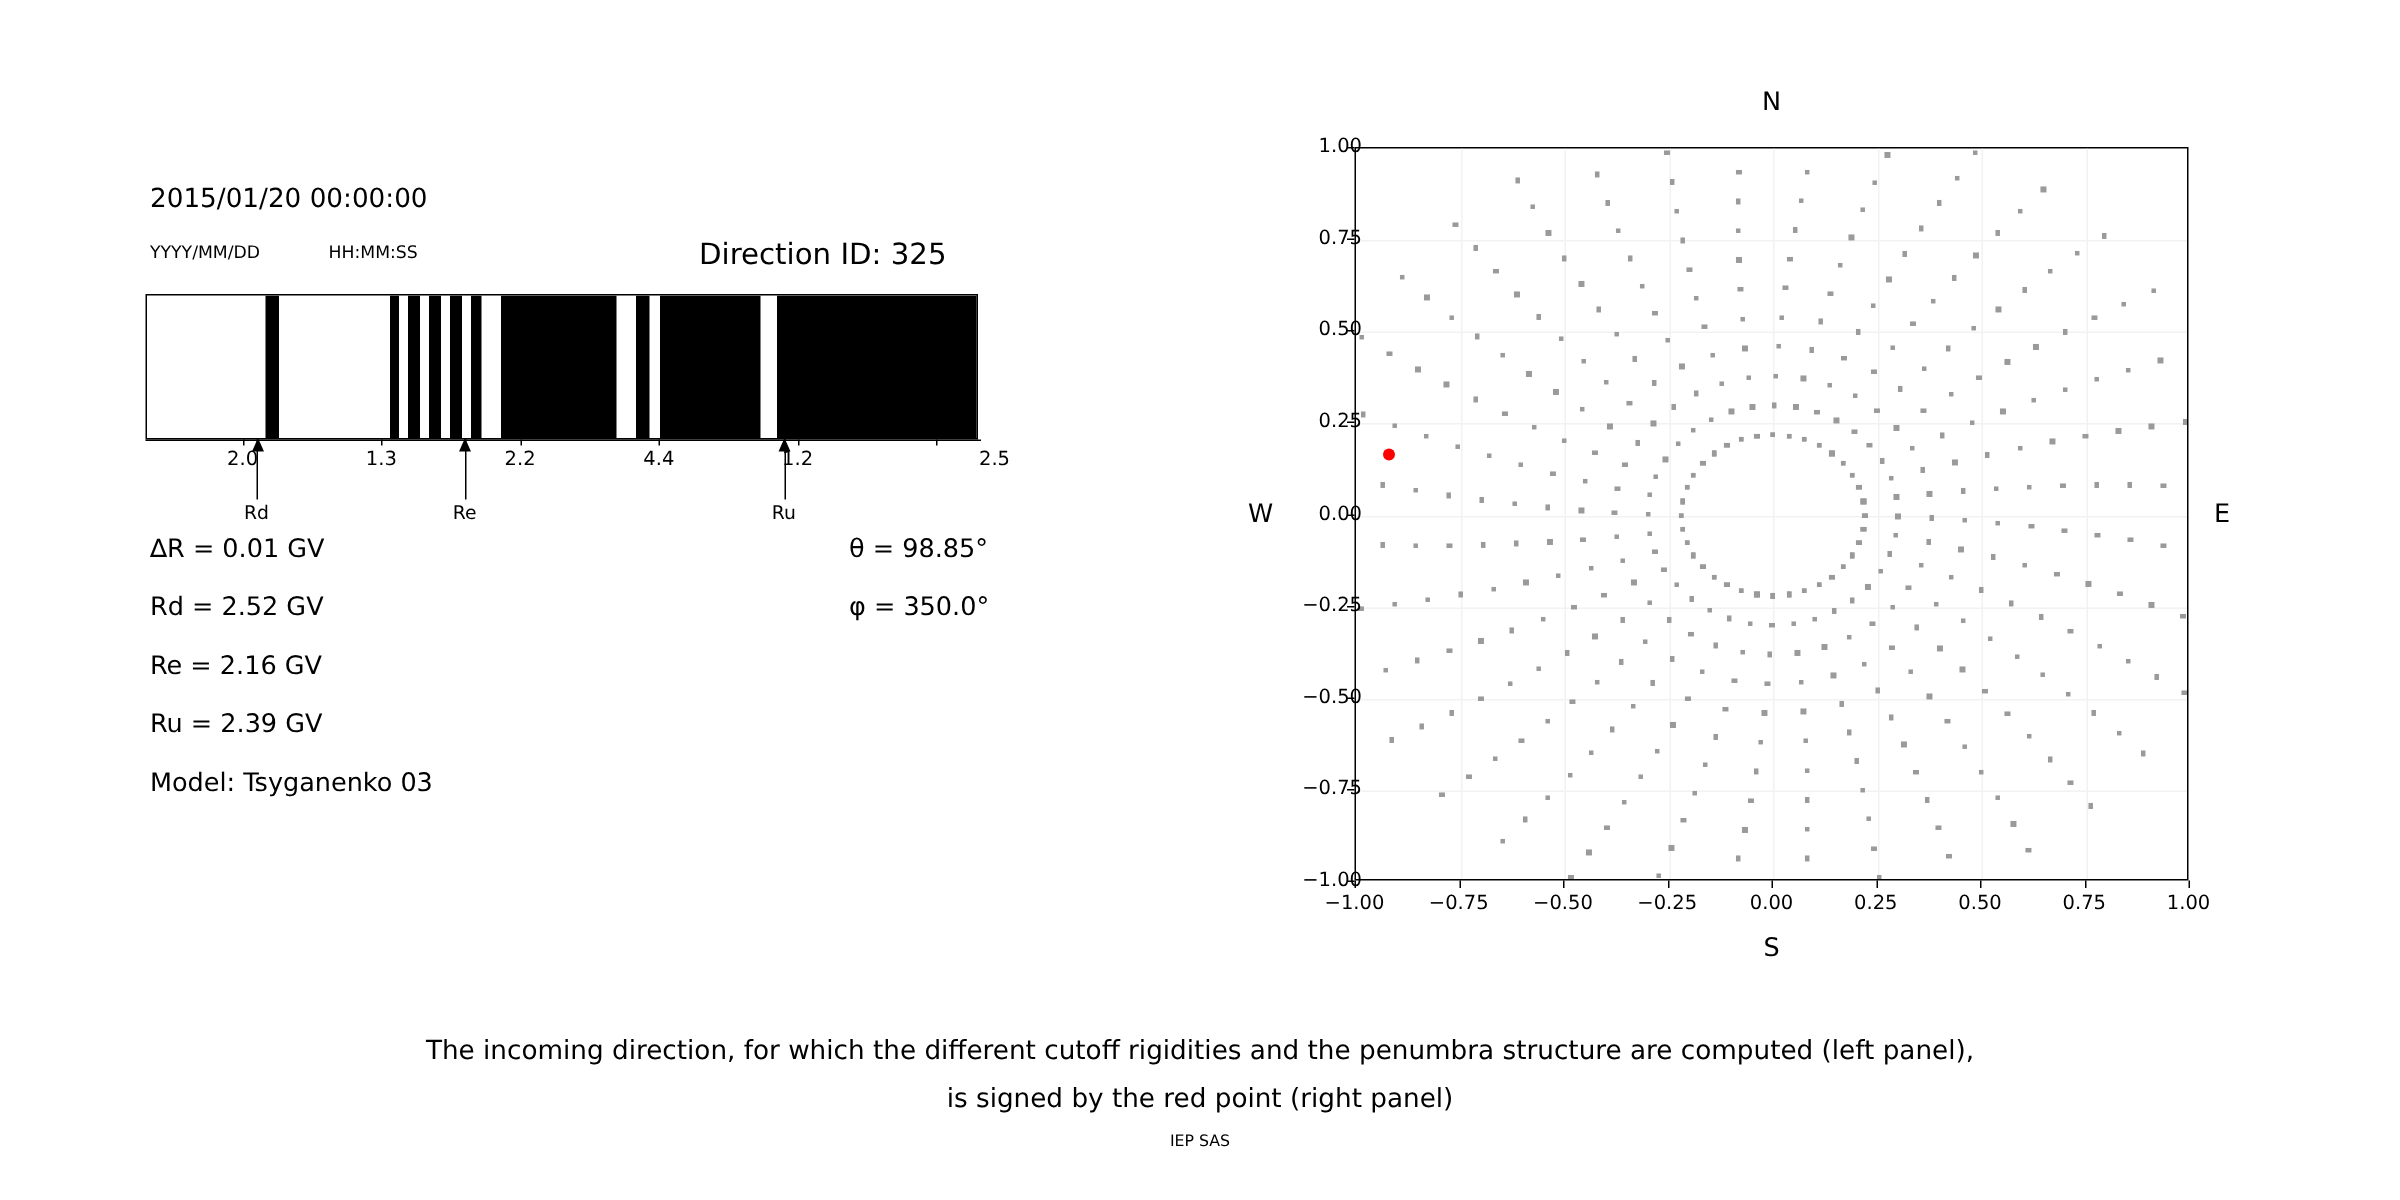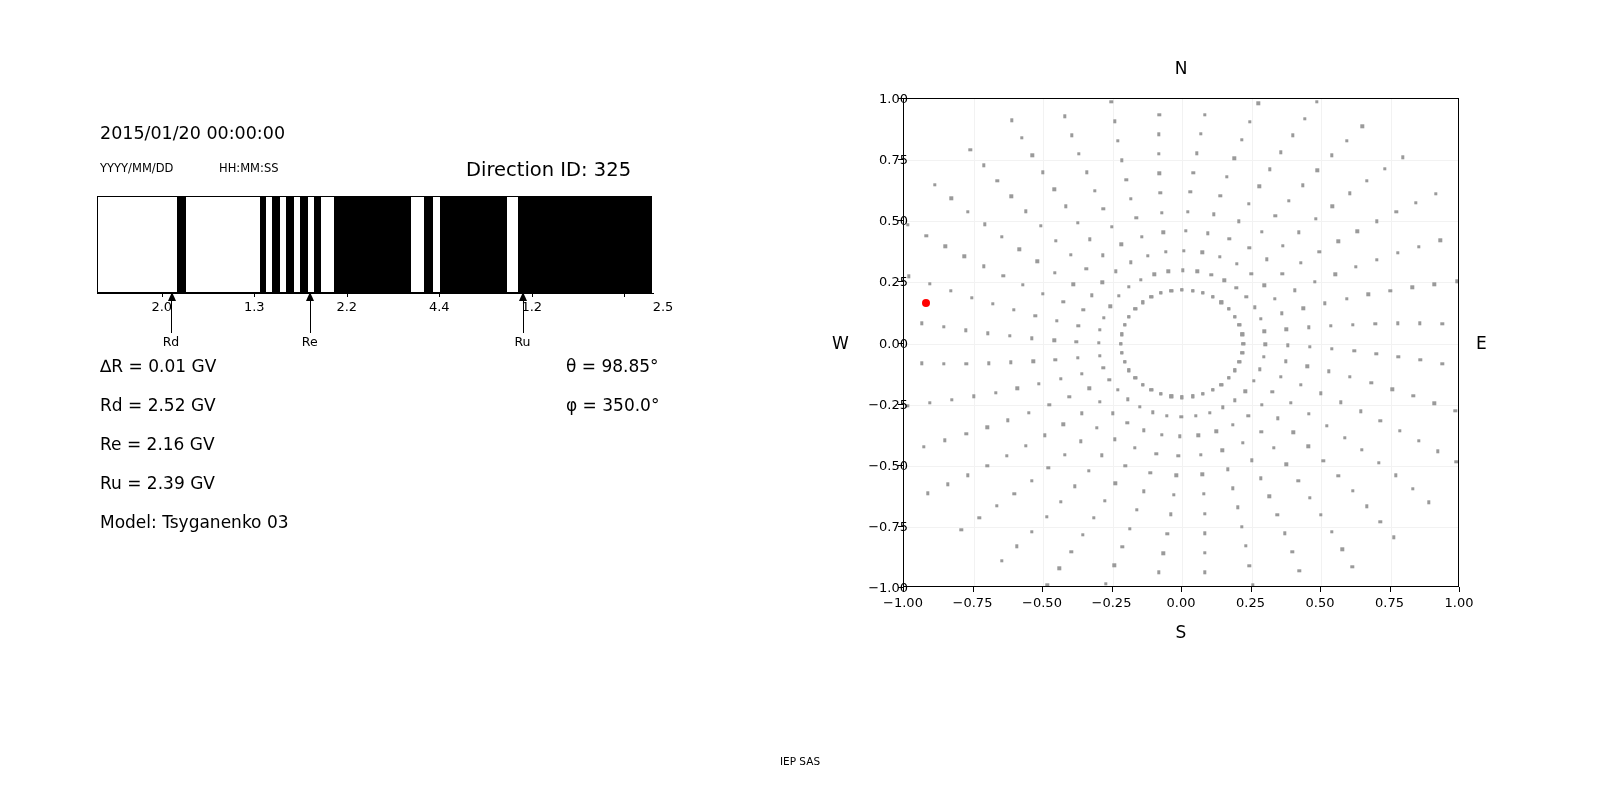--- a/index.html
+++ b/index.html
@@ -769,14 +769,16 @@
     <div class="xtick-label" style="left: 470.5px;">0.25</div>
     <div class="xtick-mark" style="left: 540px;"></div>
     <div class="xtick-label" style="left: 540px;">0.50</div>
     <div class="xtick-mark" style="left: 609.5px;"></div>
     <div class="xtick-label" style="left: 609.5px;">0.75</div>
     <div class="xtick-mark" style="left: 679px;"></div>
     <div class="xtick-label" style="left: 679px;">1.00</div>
   </div>
 
 <div id="caption">
+  <span id="caption-line1">The incoming direction, for which the different cutoff rigidities and the penumbra structure are computed (left panel),</span>
+  <span id="caption-line2">is signed by the red point (right panel)</span>
 </div>
 <div id="footer">IEP SAS</div>
 
 </body></html>

